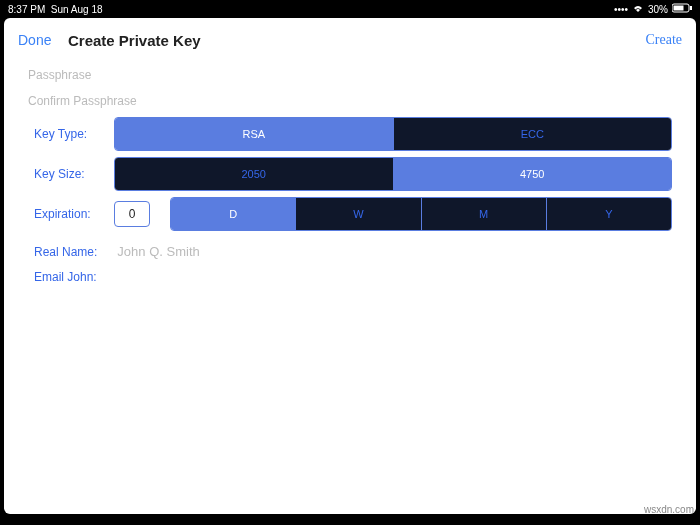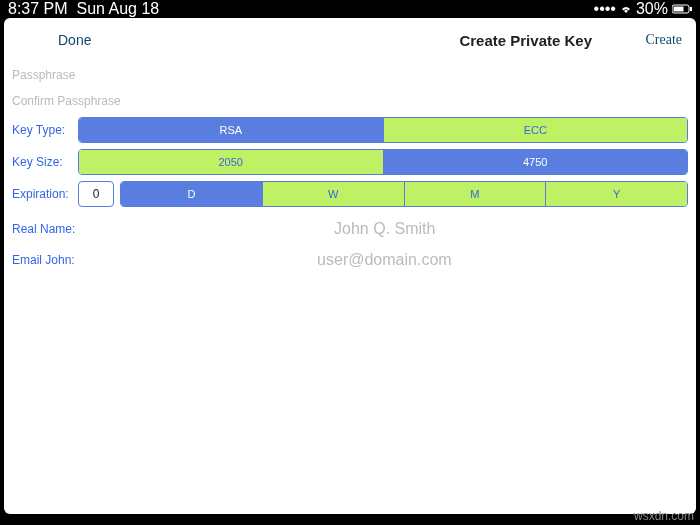--- a/index.html
+++ b/index.html
@@ -1,36 +1,36 @@
 <!DOCTYPE html>
 <html><head>
   <meta charset="utf-8">
   <style>
     * { box-sizing: border-box; margin: 0; padding: 0; font-family: -apple-system, Helvetica, Arial, sans-serif; }
     body { width: 700px; height: 525px; background: #000; }
-    .statusbar { height: 18px; background: #000; color: #fff; display: flex; justify-content: space-between; align-items: center; padding: 0 8px; font-size: 16px; }
+    .statusbar { height: 18px; background: #000; color: #fff; display: flex; justify-content: space-between; align-items: center; padding: 0 8px; font-size: 10px; }
     .statusbar .right { display: flex; gap: 4px; align-items: center; }
     .screen { background: #fff; height: 496px; margin: 0 4px 4px 4px; border-radius: 6px; overflow: hidden; display: flex; flex-direction: column; }
     .navbar { display: flex; justify-content: space-between; align-items: center; height: 44px; padding: 0 14px; }
-    .navbar .title { font-size: 15px; font-weight: 600; color: #222; flex: 1; text-align: right; }
-    .navbtn { color: #0c4a6e; font-size: 14px; cursor: pointer; min-width: 50px; margin-left: 40px; }
+    .navbar .title { font-size: 15px; font-weight: 600; color: #222; flex: 1; text-align: left; }
+    .navbtn { color: #3b82f6; font-size: 14px; cursor: pointer; min-width: 50px; }
     .navbtn.right { text-align: right; font-family: Liberation Serif, serif; }
-    .content { padding: 0 4px; }
+    .content { padding: 0 20px; }
     .ph-input { width: 100%; border: none; font-size: 12px; color: #222; padding: 6px 4px; outline: none; }
     .ph-input::placeholder { color: #bbb; }
-    .row { display: flex; align-items: center; padding: 3px 4px; gap: 6px; }
+    .row { display: flex; align-items: center; padding: 3px 4px; gap: 20px; margin-left: 6px; }
     .label { color: #3566e8; font-size: 12px; min-width: 60px; }
-    .seg { display: flex; flex: 1; border: 1px solid #5a7de0; border-radius: 4px; overflow: hidden; height: 26px; }
-    .seg-item { flex: 1; display: flex; align-items: center; justify-content: center; font-size: 11px; color: #3566e8; background: #bef264; cursor: pointer; border-right: 1px solid #5a7de0; }
+    .seg { display: flex; flex: 1; border: 1px solid #5a7de0; border-radius: 4px; overflow: hidden; height: 34px; }
+    .seg-item { flex: 1; display: flex; align-items: center; justify-content: center; font-size: 11px; color: #3566e8; background: #0f172a; cursor: pointer; border-right: 1px solid #5a7de0; }
     .seg-item:last-child { border-right: none; }
     .seg-item.sel { background: #5a7de0; color: #fff; }
     .num-input { width: 36px; height: 26px; border: 1px solid #5a7de0; border-radius: 4px; text-align: center; font-size: 12px; color: #222; outline: none; }
-    .text-input { flex: 1; border: none; font-size: 16px; outline: none; padding: 2px 0; text-align: center; }
+    .text-input { flex: 1; border: none; font-size: 13px; outline: none; padding: 2px 0; }
     .text-input::placeholder { color: #bbb; }
-    .footer { position: absolute; bottom: 2px; right: 6px; color: #888; font-size: 12px; }
+    .footer { position: absolute; bottom: 10px; right: 6px; color: #888; font-size: 10px; }
   </style>
 </head>
 <body>
 
 <div class="statusbar">
   <div><span>8:37 PM</span>&nbsp;&nbsp;<span>Sun Aug 18</span></div>
   <div class="right">
     <span>••••</span>
     <span>
       <svg width="12" height="10" viewBox="0 0 12 10">
@@ -86,18 +86,17 @@
       </div>
     </div>
 
     <div class="row" style="padding-top:8px">
       <div class="label">Real Name:</div>
       <input class="text-input" placeholder="John Q. Smith" style="">
     </div>
 
     <div class="row" style="padding-top:6px">
       <div class="label">Email John:</div>
-      <input class="text-input" placeholder="user@domain.com" style="">
     </div>
   </div>
 </div>
 
 <div class="footer">wsxdn.com</div>
 
 </body></html>

